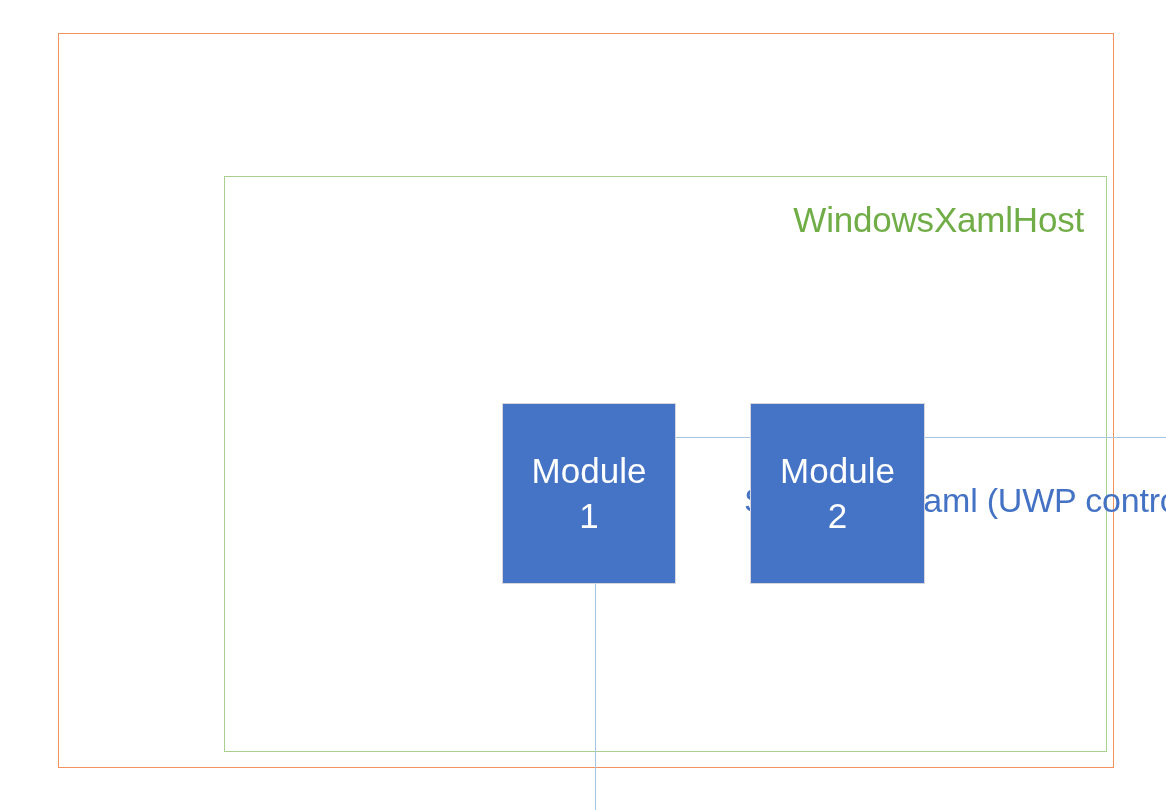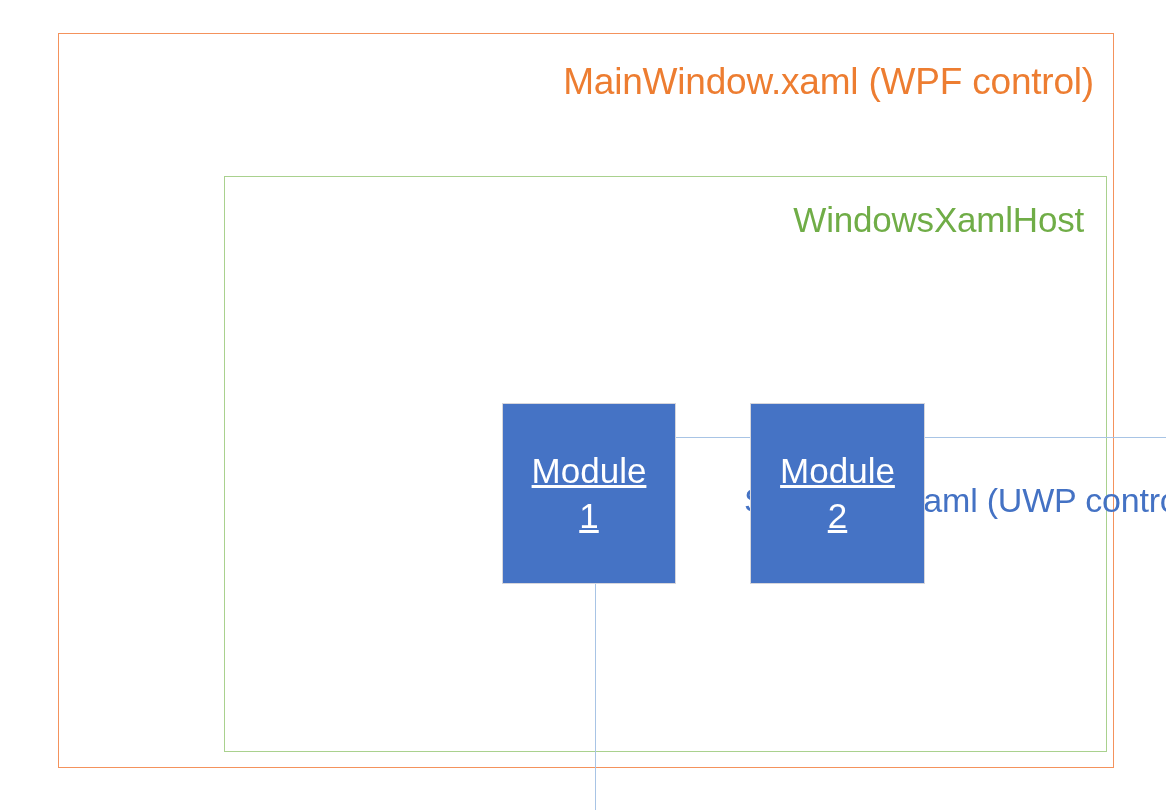--- a/index.html
+++ b/index.html
@@ -93,38 +93,36 @@
     background: #4573C5;
     border: 1px solid #D6D6DC;
     display: flex;
     flex-direction: column;
     align-items: center;
     justify-content: center;
     color: #FFFFFF;
     font-size: 35px;
     line-height: 1.28;
     font-weight: 400;
-    text-decoration: underline;
   }
   .module .m-name,
   .module .m-index {
     display: block;
     text-align: center;
   }
 
   #module-1 { left: 502px; top: 403px; width: 174px; height: 181px; }
   #module-2 { left: 750px; top: 403px; width: 175px; height: 181px; }
 </style>
 </head>
 <body>
 
 <div class="canvas">
 
   <div class="box" id="box-main">
-    <span class="box-title">MainWindow.xaml (WPF control)</span>
 
     <div class="box" id="box-host">
       <span class="box-title">WindowsXamlHost</span>
 
       <div class="box" id="box-shell">
         <span class="box-title">ShellPage.xaml (UWP control)</span>
       </div>
     </div>
   </div>
 

